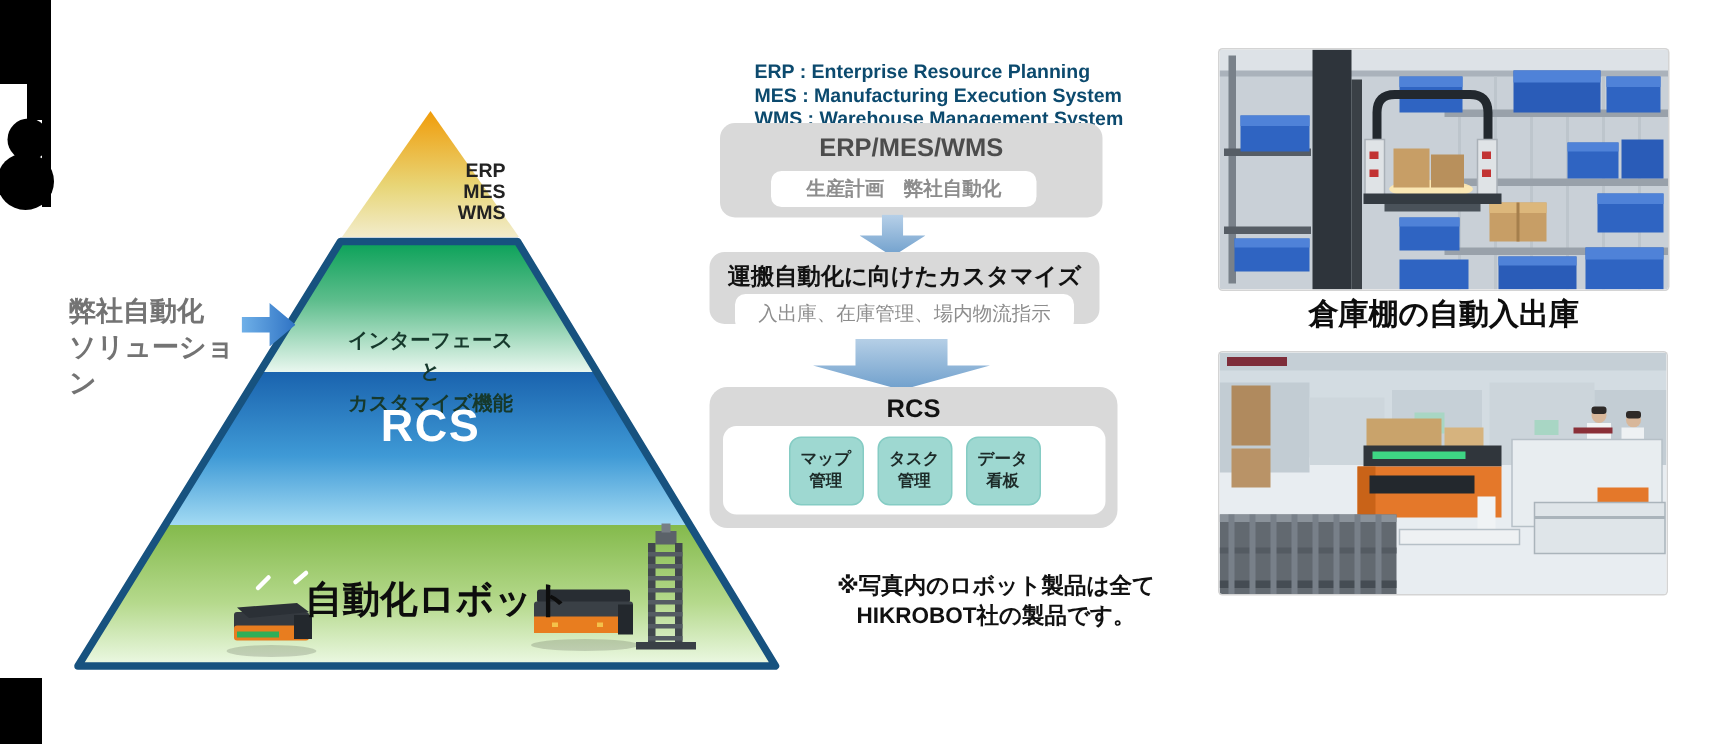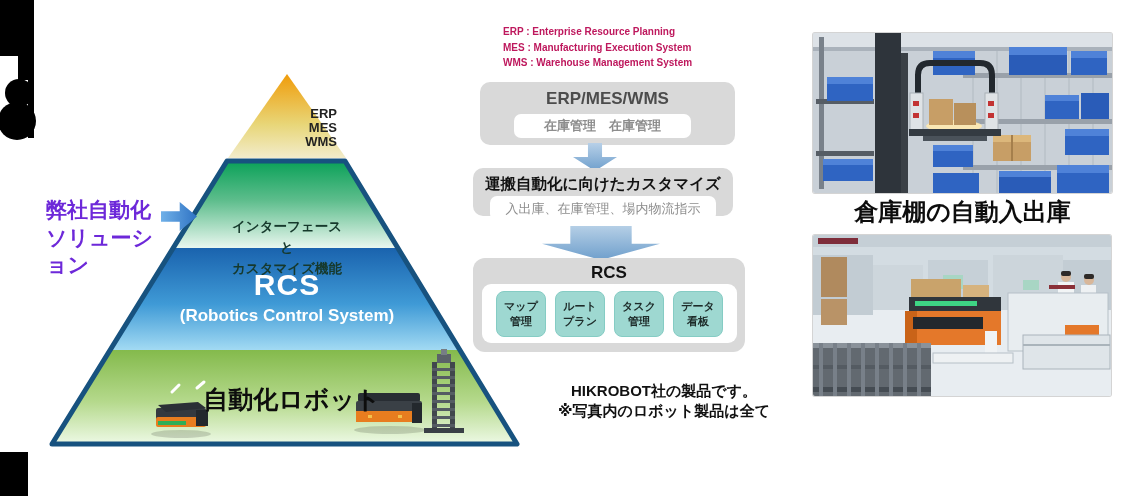--- a/index.html
+++ b/index.html
@@ -11,27 +11,27 @@
 
   
   .frag-bottom{left:0;top:452px;width:28px;height:44px;background:#000;}
 
   
   .pyr-top-label{left:237px;top:107px;width:100px;font-size:13px;font-weight:700;color:#222;line-height:1.08;text-align:right;}
   .pyr-layer2-label{left:187px;top:174px;width:200px;font-size:13.5px;font-weight:700;color:#16392c;line-height:1.55;margin-top:43px;}
   .pyr-rcs-title{left:187px;top:268px;width:200px;font-size:30px;font-weight:700;color:#fff;letter-spacing:1px;}
   .pyr-rcs-sub{left:152px;top:306px;width:270px;font-size:17px;font-weight:700;color:#fff;}
   .pyr-bottom-label{left:197px;top:383px;width:190px;font-size:25px;font-weight:700;color:#0d0d0d;}
-  .side-label{left:46px;top:196px;width:122px;font-size:21px;font-weight:700;color:#6d28d9;line-height:1.32;}
+  .side-label{left:46px;top:196px;width:122px;font-size:18px;font-weight:700;color:#737373;line-height:1.32;}
   .side-arrow{left:161px;top:202px;width:36px;height:29px;
     background:linear-gradient(90deg,#6fb0e8,#2f73c4);
     clip-path:polygon(0 32%,52% 32%,52% 0,100% 50%,52% 100%,52% 68%,0 68%);}
 
   
-  .legend{left:503px;top:24px;width:290px;font-size:10px;font-weight:700;color:#be185d;line-height:15.6px;}
+  .legend{left:503px;top:40px;width:290px;font-size:13px;font-weight:700;color:#0c4a6e;line-height:15.6px;}
   .flow-box{background:#d9d9d9;border-radius:10px;}
   .box1{left:480px;top:82px;width:255px;height:63px;}
   .box1 .ttl{margin-top:7px;font-size:17px;font-weight:700;color:#4c4c4c;}
   .box1 .sub{position:absolute;left:34px;top:32px;width:177px;height:24px;background:#fff;border-radius:7px;
              font-size:13px;font-weight:600;color:#8d8d8d;line-height:24px;}
   .box2{left:473px;top:168px;width:260px;height:48px;}
   .box2 .ttl{margin-top:6px;font-size:15.5px;font-weight:700;color:#121212;}
   .box2 .sub{position:absolute;left:17px;top:28px;width:226px;height:25px;background:#fff;border-radius:7px;
              font-size:13px;font-weight:400;color:#8d8d8d;line-height:25px;}
   .arrow-sm{left:573px;top:143px;width:44px;height:28px;
@@ -46,21 +46,21 @@
                display:flex;align-items:center;justify-content:center;gap:9px;}
   .chip{width:48px;height:44px;background:#9ed8d1;border:1px solid #85ccc4;border-radius:8px;
         display:flex;align-items:center;justify-content:center;
         font-size:11px;font-weight:700;color:#1d2b29;line-height:1.3;text-align:center;}
   .note{left:535px;top:381px;width:258px;font-size:15px;font-weight:700;color:#111;line-height:1.35;}
 
   
   .photo{overflow:hidden;border-radius:2px;box-shadow:0 0 0 1px #d4d4d4;}
   .photo1{left:813px;top:33px;width:299px;height:160px;}
   .photo2{left:813px;top:235px;width:298px;height:161px;}
-  .caption1{left:813px;top:196px;width:299px;font-size:24px;font-weight:700;color:#0d0d0d;}
+  .caption1{left:813px;top:196px;width:299px;font-size:20px;font-weight:700;color:#0d0d0d;}
   .caption2{left:813px;top:401px;width:298px;font-size:20px;font-weight:700;color:#0d0d0d;}
 </style>
 </head>
 <body>
 
 <div class="canvas">
 
   <svg class="abs" style="left:0;top:0" width="40" height="145" viewBox="0 0 40 145">
     <rect x="0" y="0" width="34" height="56" fill="#000"></rect>
     <rect x="18" y="54" width="16" height="26" fill="#000"></rect>
@@ -148,60 +148,57 @@
     <polygon points="227,161 345,161 517,444 52,444" fill="none" stroke="#17527f" stroke-width="5" stroke-linejoin="round"></polygon>
   </svg>
 
   <div class="abs pyr-top-label preline center">ERP
 MES
 WMS</div>
   <div class="abs pyr-layer2-label preline center">インターフェース
 と
 カスタマイズ機能</div>
   <div class="abs pyr-rcs-title center">RCS</div>
-  <div class="abs pyr-rcs-sub center">(Robotics Control System)</div>
   <div class="abs pyr-bottom-label center">自動化ロボット</div>
 
   <div class="abs side-label preline">弊社自動化
 ソリューション</div>
   <div class="abs side-arrow"></div>
 
   <div class="abs legend">
     <div>ERP : Enterprise Resource Planning</div>
     <div>MES : Manufacturing Execution System</div>
     <div>WMS : Warehouse Management System</div>
   </div>
 
   <div class="abs flow-box box1">
     <div class="ttl center">ERP/MES/WMS</div>
-    <div class="sub center">在庫管理　在庫管理</div>
+    <div class="sub center">生産計画　弊社自動化</div>
   </div>
   <div class="abs arrow-sm"></div>
   <div class="abs flow-box box2">
     <div class="ttl center">運搬自動化に向けたカスタマイズ</div>
     <div class="sub center">入出庫、在庫管理、場内物流指示</div>
   </div>
   <div class="abs arrow-lg"></div>
   <div class="abs flow-box box3">
     <div class="ttl center">RCS</div>
     <div class="inner">
       <div class="chip preline">マップ
 管理</div>
-      <div class="chip preline">ルート
-プラン</div>
       <div class="chip preline">タスク
 管理</div>
       <div class="chip preline">データ
 看板</div>
     </div>
   </div>
 
   <div class="abs note center">
+    <div>※写真内のロボット製品は全て</div>
     <div>HIKROBOT社の製品です。</div>
-    <div>※写真内のロボット製品は全て</div>
   </div>
 
   <div class="abs photo photo1">
     <svg width="299" height="160" viewBox="0 0 299 160">
       <rect width="299" height="160" fill="#c9d0d7"></rect>
       <rect width="299" height="16" fill="#dde2e7"></rect>
       <rect y="14" width="299" height="4" fill="#aab2bb"></rect>
       <g stroke="#bdc5cc" stroke-width="2">
         <line x1="160" y1="18" x2="160" y2="160"></line>
           <line x1="184" y1="18" x2="184" y2="160"></line>

